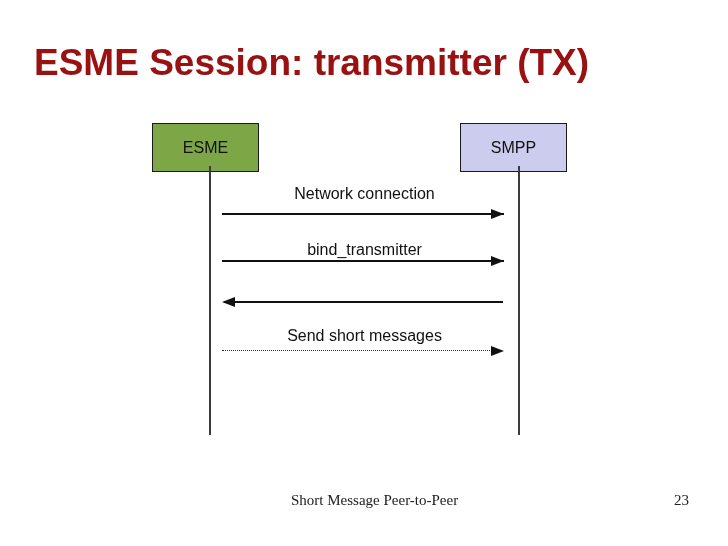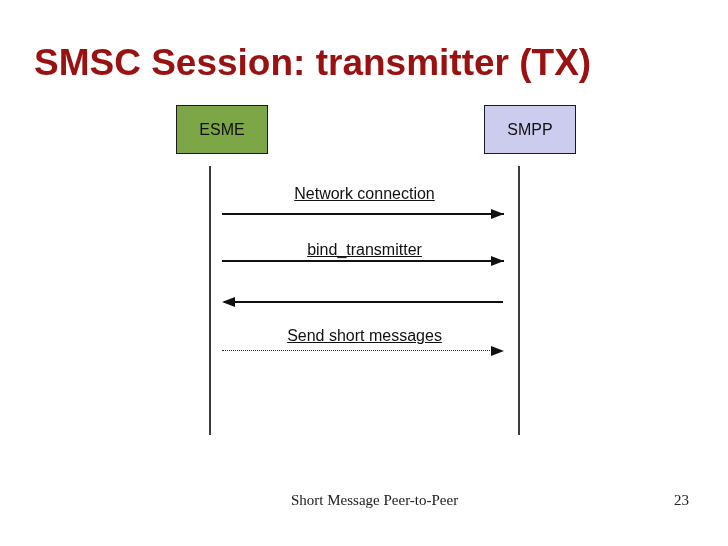--- a/index.html
+++ b/index.html
@@ -20,29 +20,28 @@
     left: 34px;
     top: 42px;
     font-size: 37px;
     font-weight: bold;
     letter-spacing: 0px;
     color: #991111; 
     white-space: nowrap;
   }
   .actor-box {
     position: absolute;
-    top: 105px;
-    width: 92px;
+    top: 123px;
+    width: 107px;
     height: 49px;
     border: 1.5px solid #1a1a1a;
     box-sizing: border-box;
     display: flex;
     align-items: center;
     justify-content: center;
-    margin-left: 24px;
   }
   .actor-box .actor-label {
     font-size: 16px;
     color: #111111;
   }
   .actor-esme { left: 152px; background: #7da647; }
   .actor-smsc { left: 460px; background: #ccccee; }
   .lifeline {
     position: absolute;
     top: 166px;
@@ -54,21 +53,20 @@
   .lifeline-smsc { left: 518px; }
 
   .msg-label {
     position: absolute;
     left: 210px;
     width: 309px;
     text-align: center;
     font-size: 16px;
     color: #111111;
     white-space: nowrap;
-    text-decoration: underline;
   }
   .arrow-line {
     position: absolute;
     height: 0;
   }
   .arrow-line.solid { border-top: 2px solid #111111; }
   .arrow-line.dotted { border-top: 1.5px dotted #333333; }
   .arrow-head {
     position: absolute;
     width: 0;
@@ -96,21 +94,21 @@
     font-size: 15px;
     color: #222222;
     text-align: center;
   }
 </style>
 </head>
 <body>
 
 <div class="slide" style="background: rgb(255, 255, 255);">
 
-  <div class="page-title" style="color: rgb(153, 17, 17);">SMSC Session: transmitter (TX)</div>
+  <div class="page-title" style="color: rgb(153, 17, 17);">ESME Session: transmitter (TX)</div>
 
   <div class="actor-box actor-esme" style="background: rgb(125, 166, 71);">
     <span class="actor-label">ESME</span>
   </div>
   <div class="actor-box actor-smsc" style="background: rgb(204, 204, 238);">
     <span class="actor-label">SMPP</span>
   </div>
 
   <div class="lifeline lifeline-esme"></div>
   <div class="lifeline lifeline-smsc"></div>

